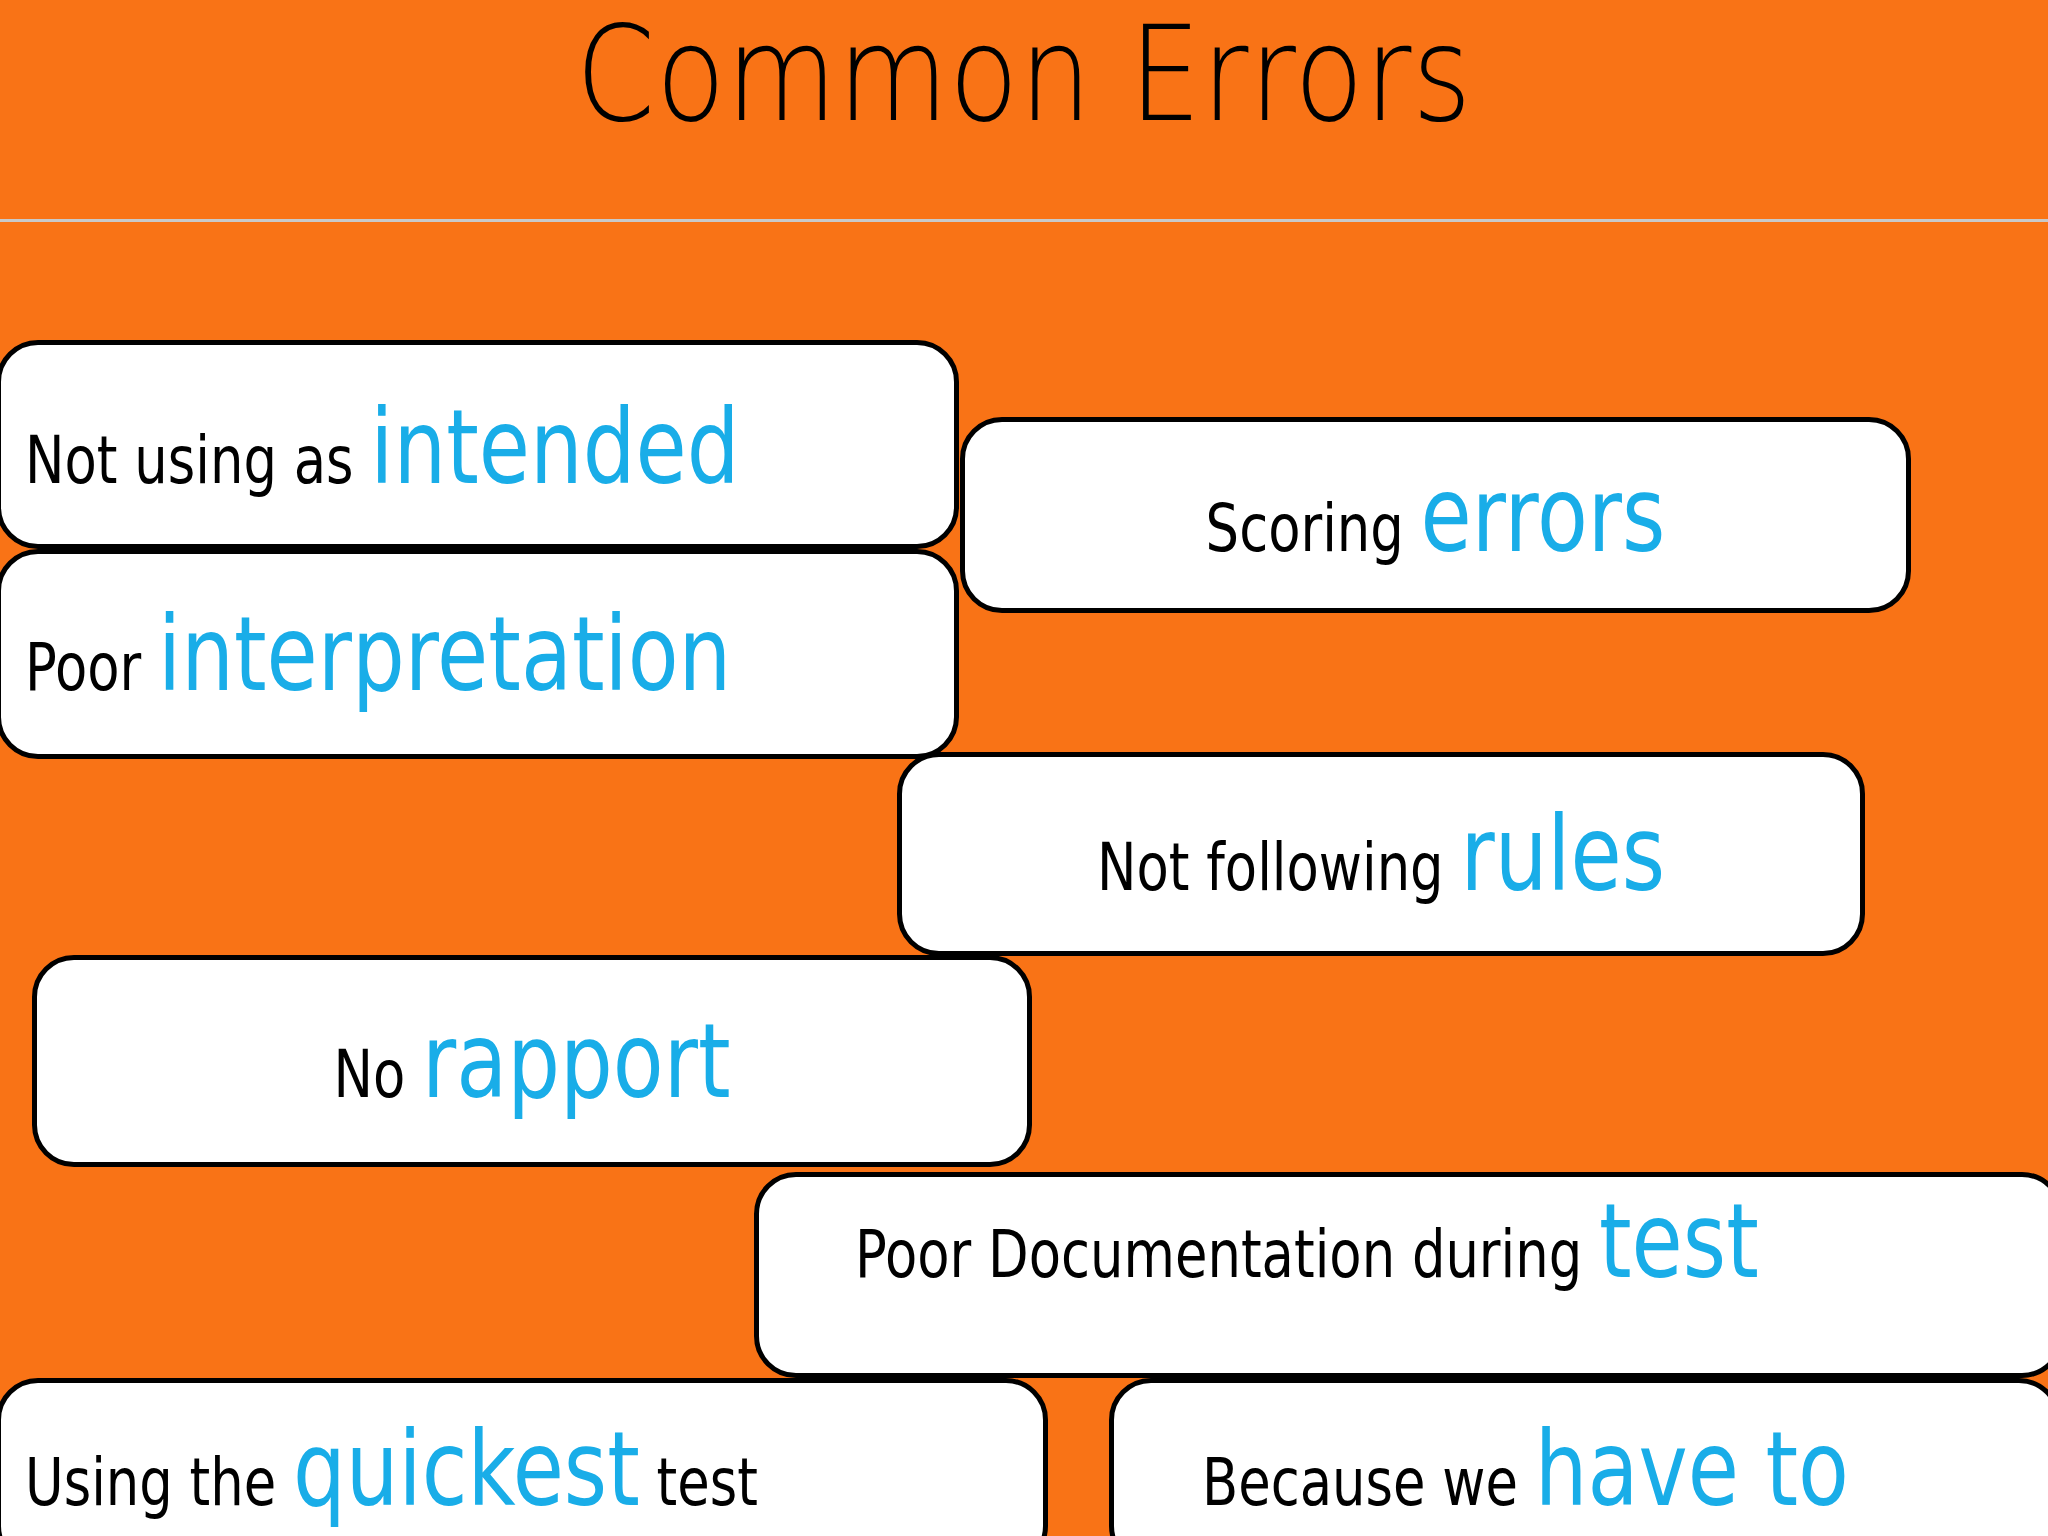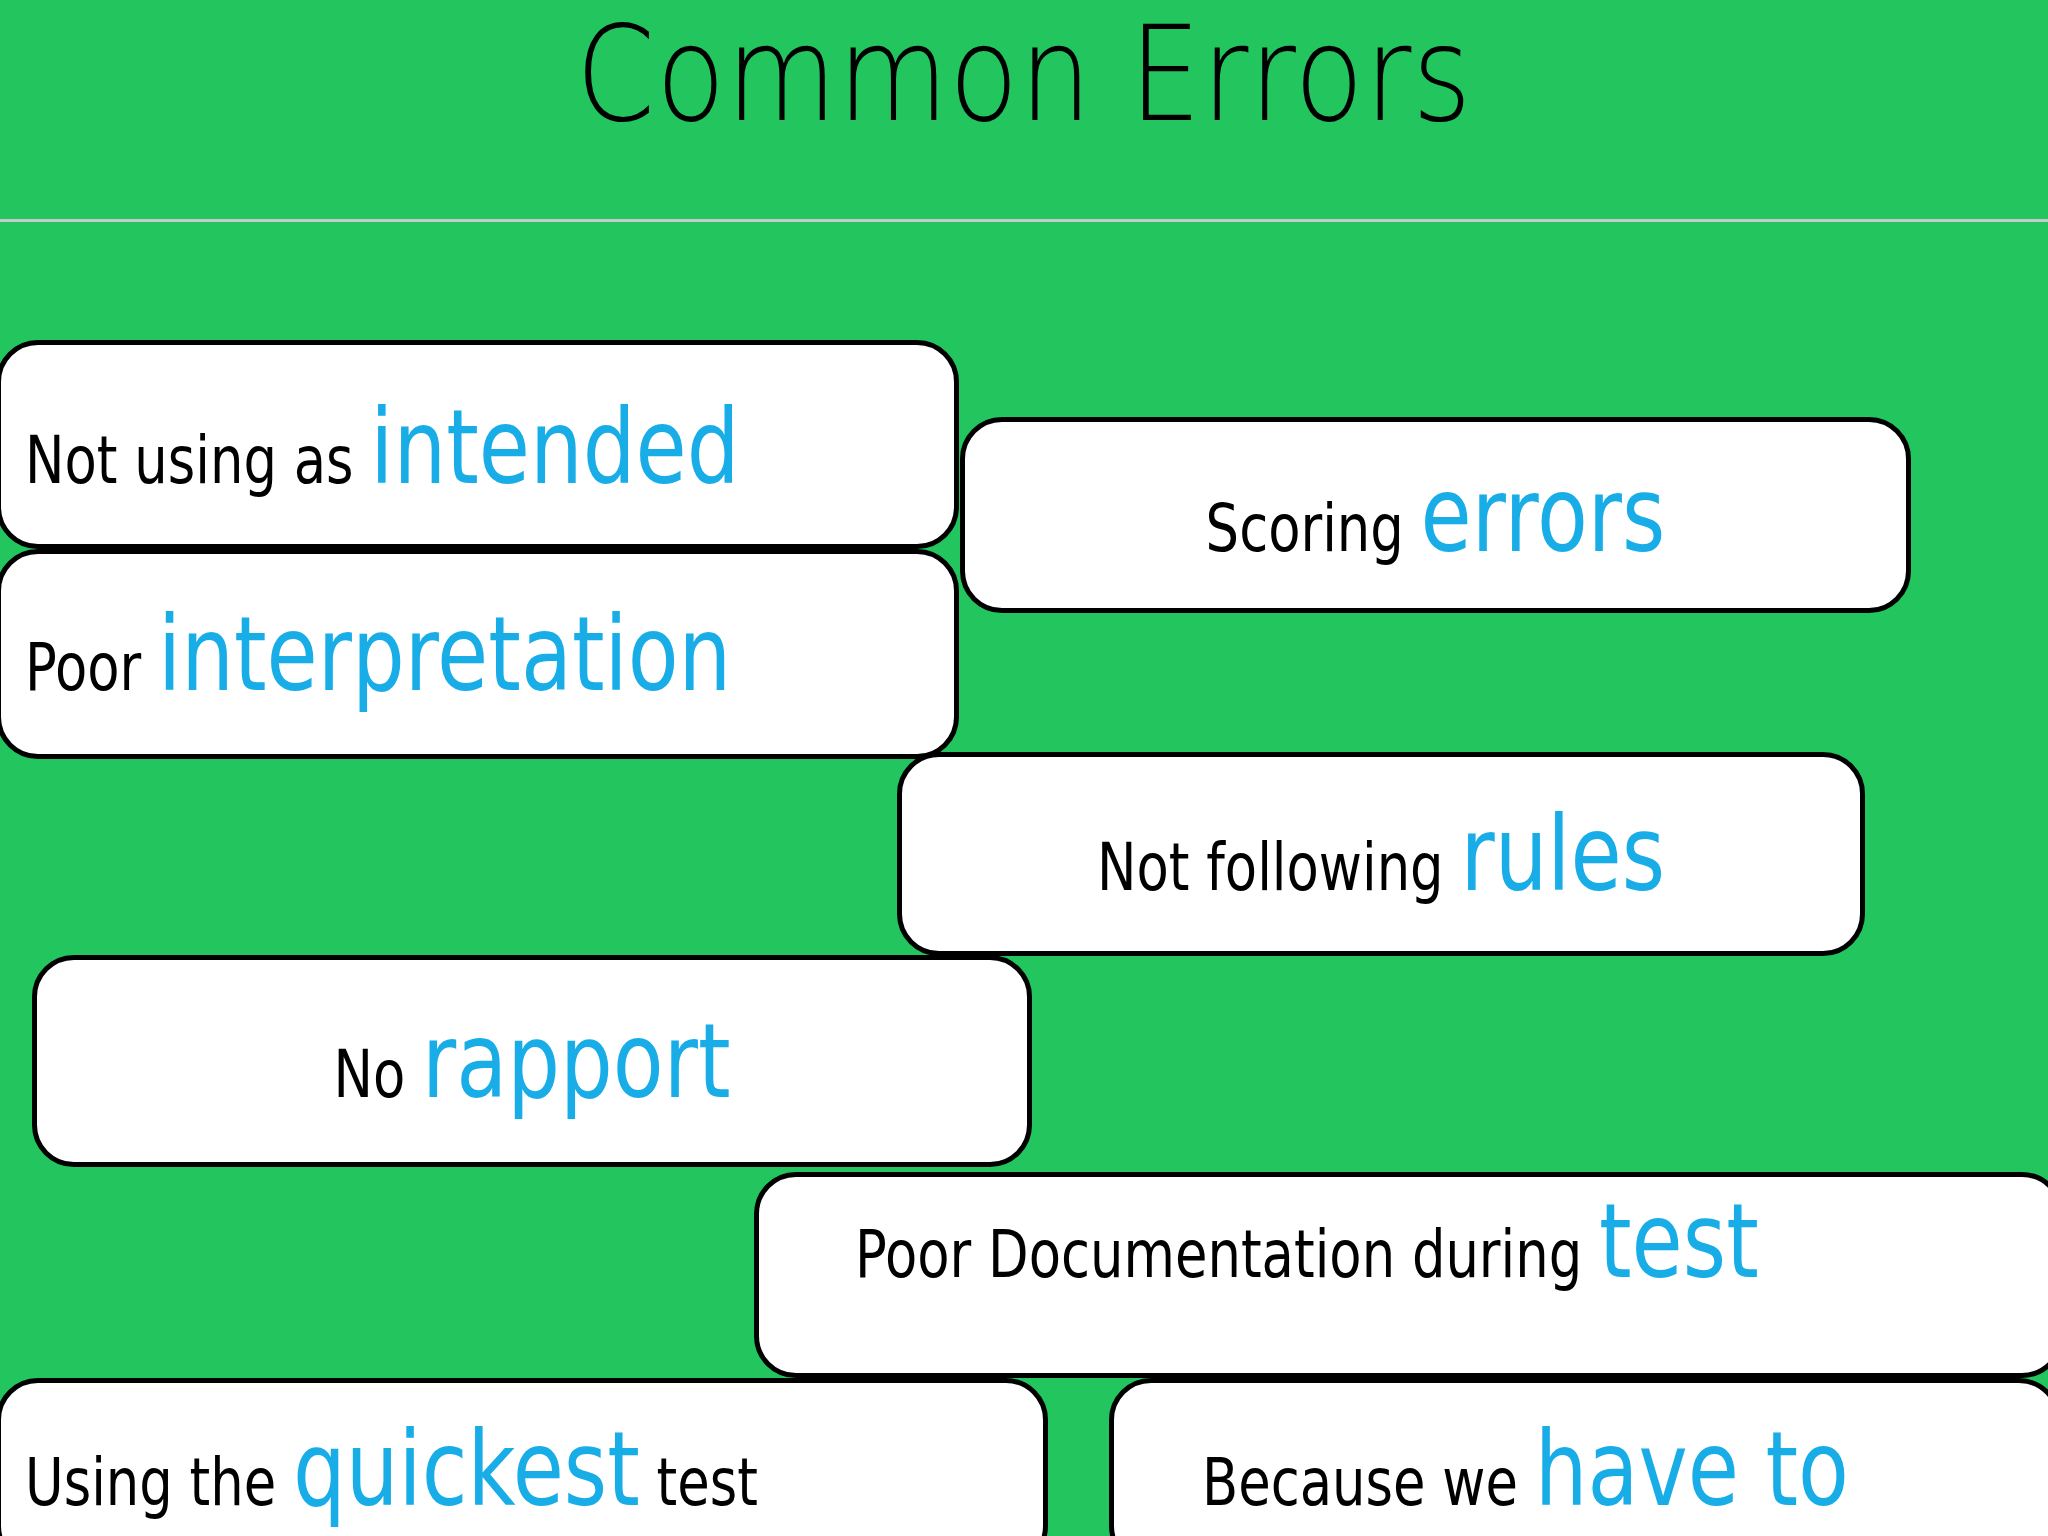--- a/index.html
+++ b/index.html
@@ -11,21 +11,21 @@
     width: 2048px;
     height: 1536px;
     overflow: hidden;
     font-family: "Liberation Sans", sans-serif;
   }
 
   #slide {
     position: relative;
     width: 2048px;
     height: 1536px;
-    background: #22c55e;
+    background: #f97316;
     overflow: hidden;
   }
 
   
   #title {
     position: absolute;
     left: 0;
     top: 8px;
     width: 2048px;
     text-align: center;

